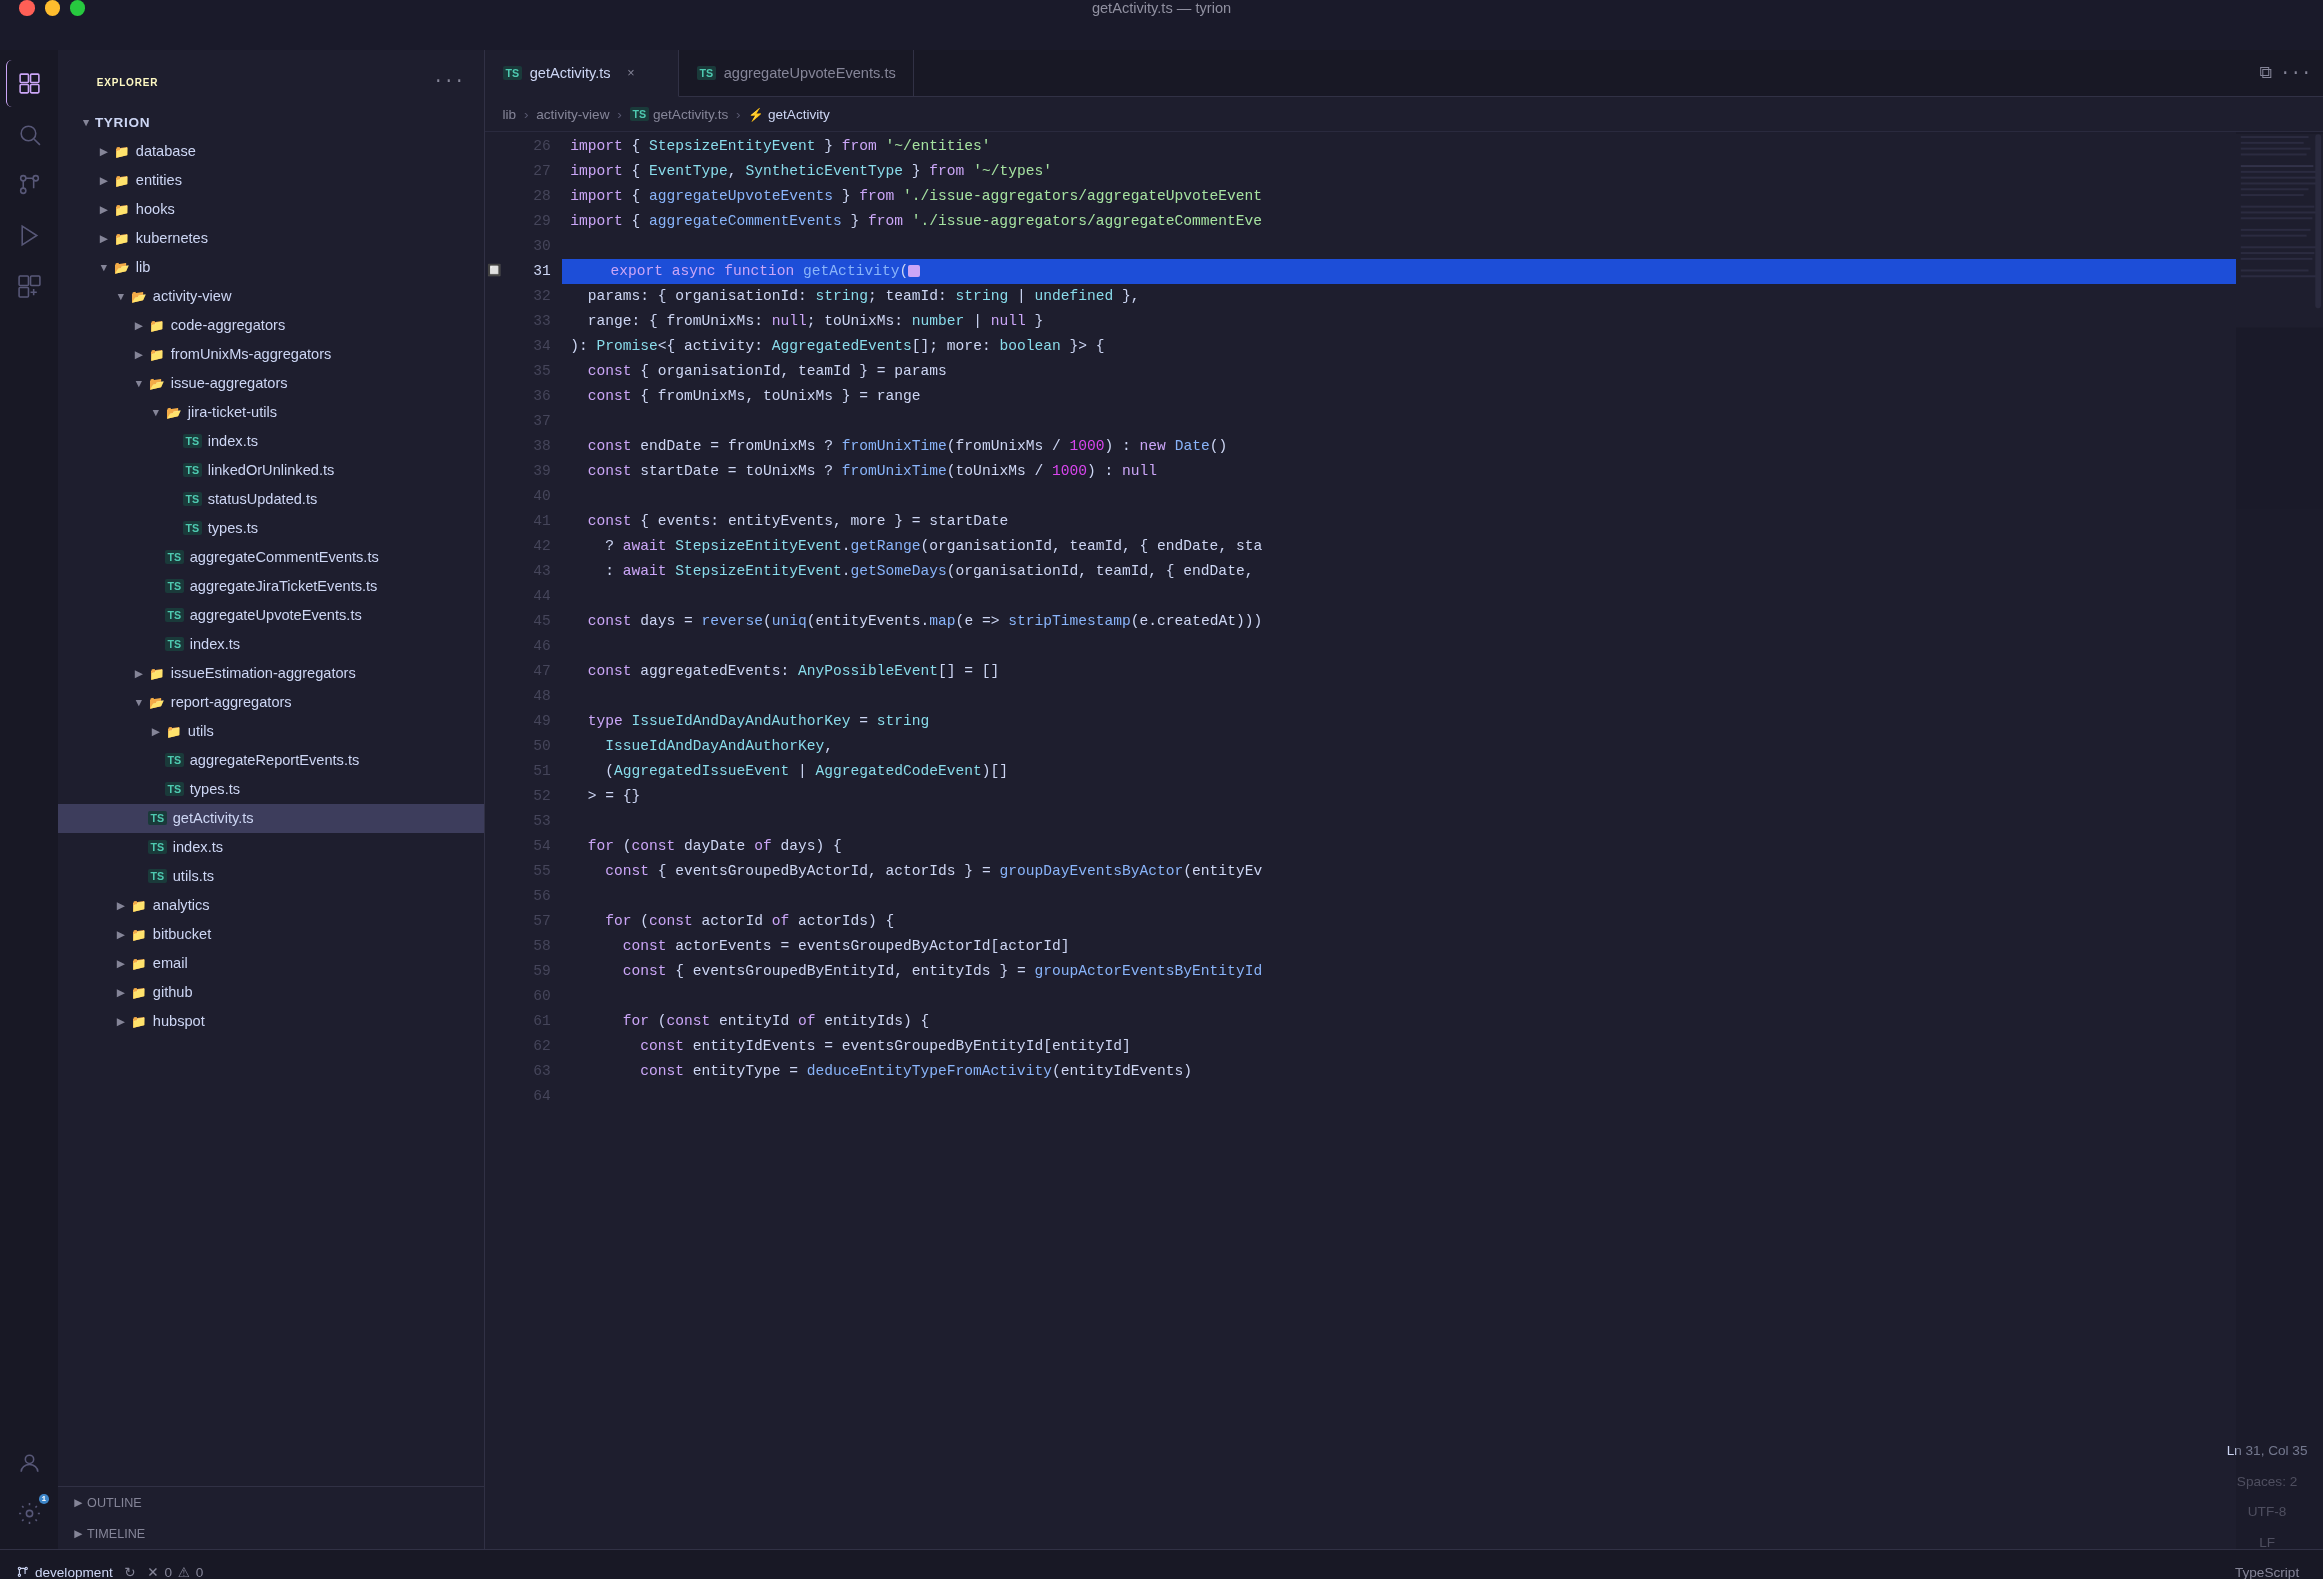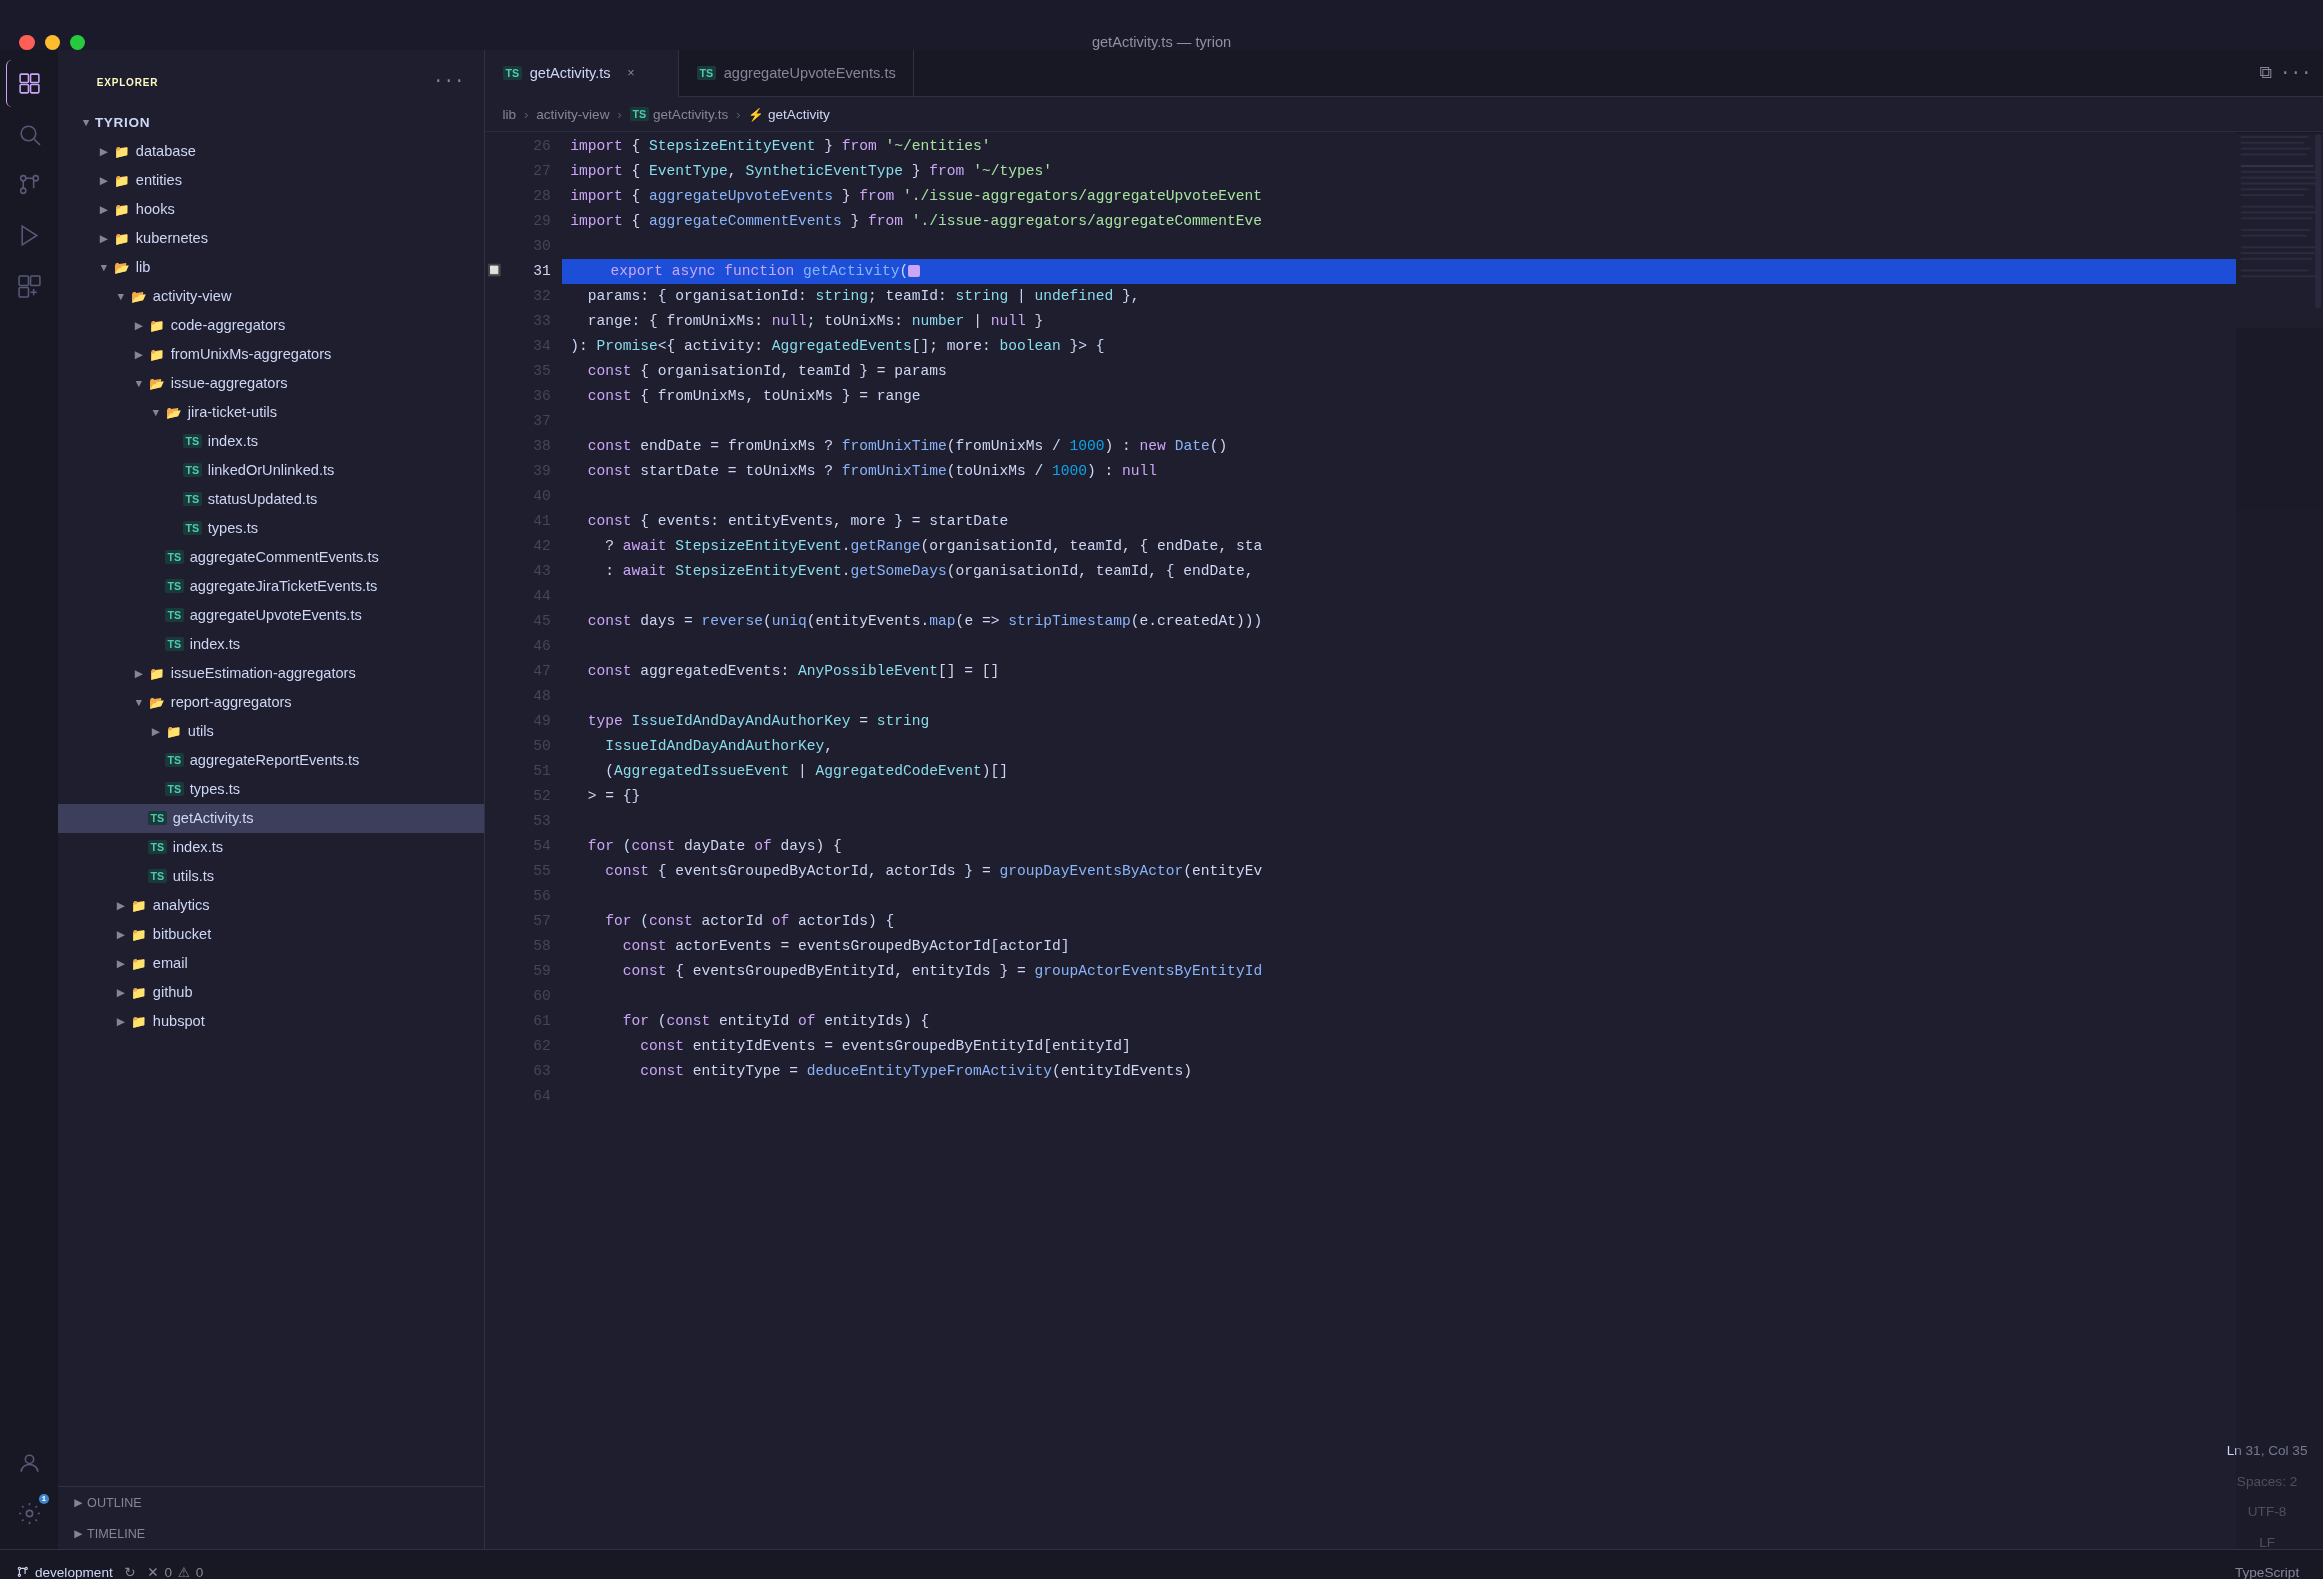--- a/index.html
+++ b/index.html
@@ -11,21 +11,21 @@
       height: 1580px;
       overflow: hidden;
       display: flex;
       flex-direction: column;
     }
     
     .titlebar {
       height: 50px;
       background: #1a1a2a;
       display: flex;
-      align-items: flex-end;
+      align-items: flex-start;
       justify-content: center;
       position: relative;
       -webkit-app-region: drag;
     }
     .titlebar-dots {
       position: absolute;
       left: 19.4px;
       display: flex;
       gap: 9.7px;
     }
@@ -268,21 +268,21 @@
       min-height: 25px;
     }
     .code-line.highlighted {
       background: #1d4ed8;
       padding-left: 48px;
     }
     .code-line .kw { color: #cba6f7; }
     .code-line .fn { color: #89b4fa; }
     .code-line .str { color: #a6e3a1; }
     .code-line .type { color: #89dceb; }
-    .code-line .num { color: #0ea5e9; }
+    .code-line .num { color: #d946ef; }
     .code-line .op { color: #cdd6f4; }
     .code-line .var { color: #cdd6f4; }
     .code-line .brace { color: #cdd6f4; }
     .code-line .punct { color: #cdd6f4; }
     .breakpoint-area {
       width: 19.4px;
       background: #1e1e2e;
       flex-shrink: 0;
     }
     .bp-marker {

